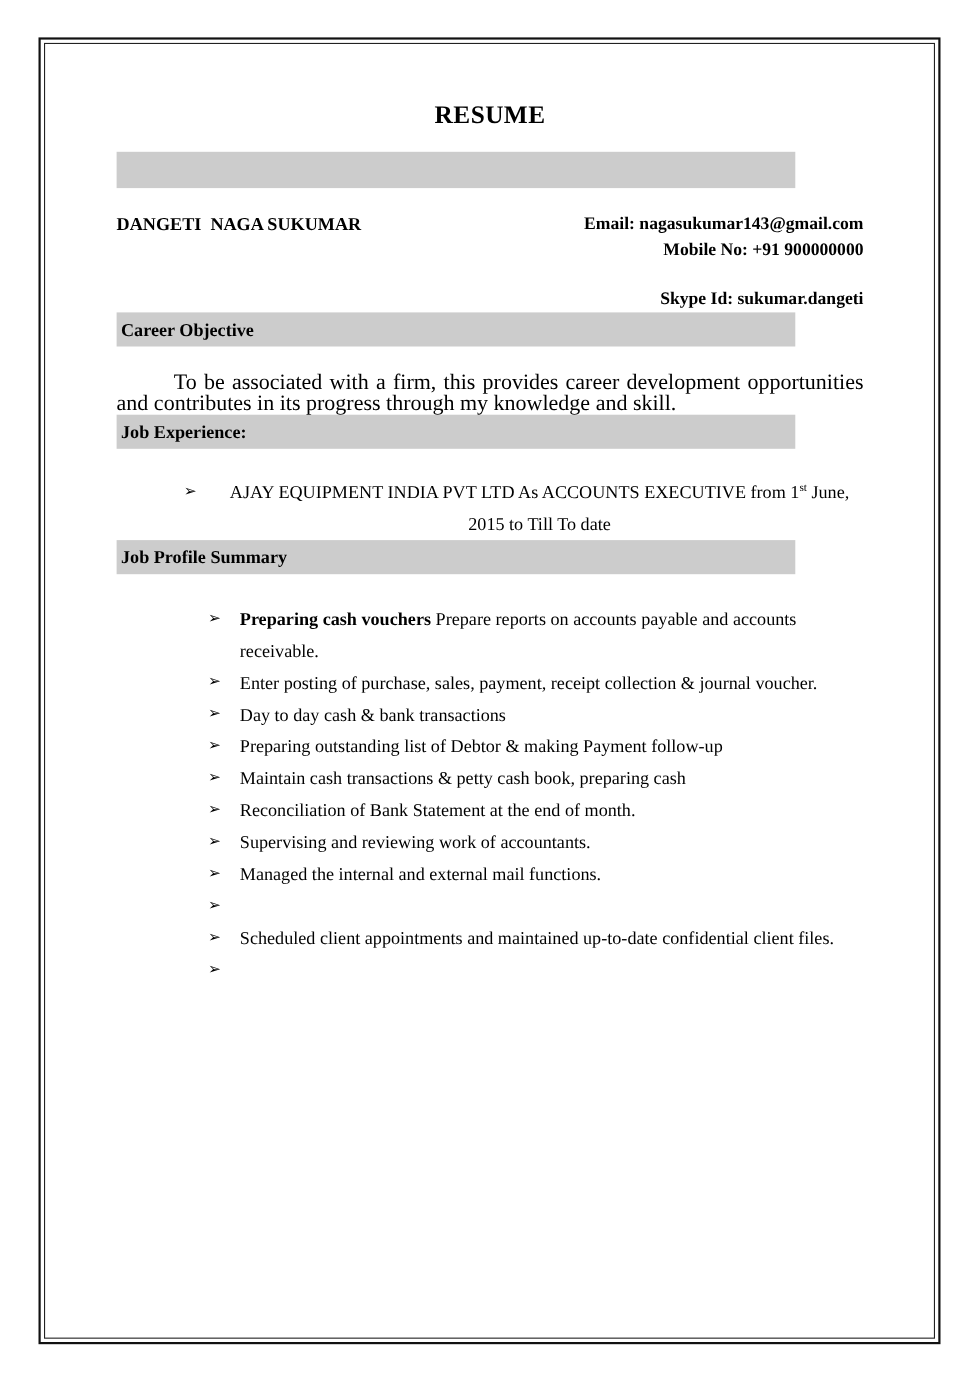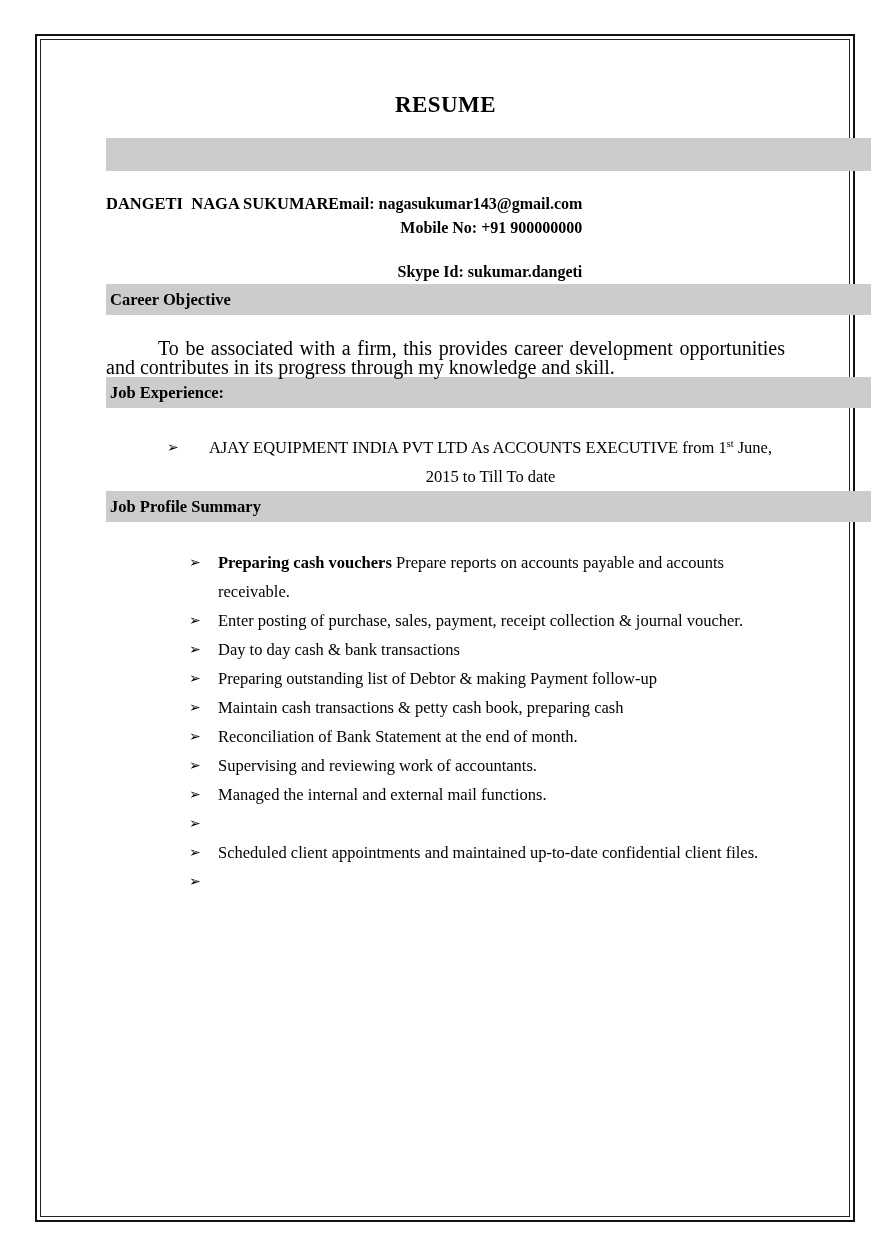--- a/index.html
+++ b/index.html
@@ -49,39 +49,40 @@
     font-size: 23px;
     font-weight: bold;
     letter-spacing: 0.4px;
     margin: 71px 0 0 0;
     line-height: 1.2;
   }
 
   
   .band {
     background: #cccccc;
-    width: 765px;
+    width: 617px;
     box-sizing: border-box;
   }
   .band-blank {
     height: 33px;
     margin-top: 19px;
   }
   .band-heading {
     height: 31px;
     padding: 3px 0 0 4px;
     font-size: 16.5px;
     font-weight: bold;
     line-height: 26px;
     white-space: nowrap;
   }
 
   
   .identity {
     display: flex;
+    justify-content: space-between;
     align-items: flex-start;
     margin-top: 21px;
   }
   .person-name {
     font-size: 16.5px;
     font-weight: bold;
     white-space: pre;
     line-height: 24px;
   }
   .contact {

